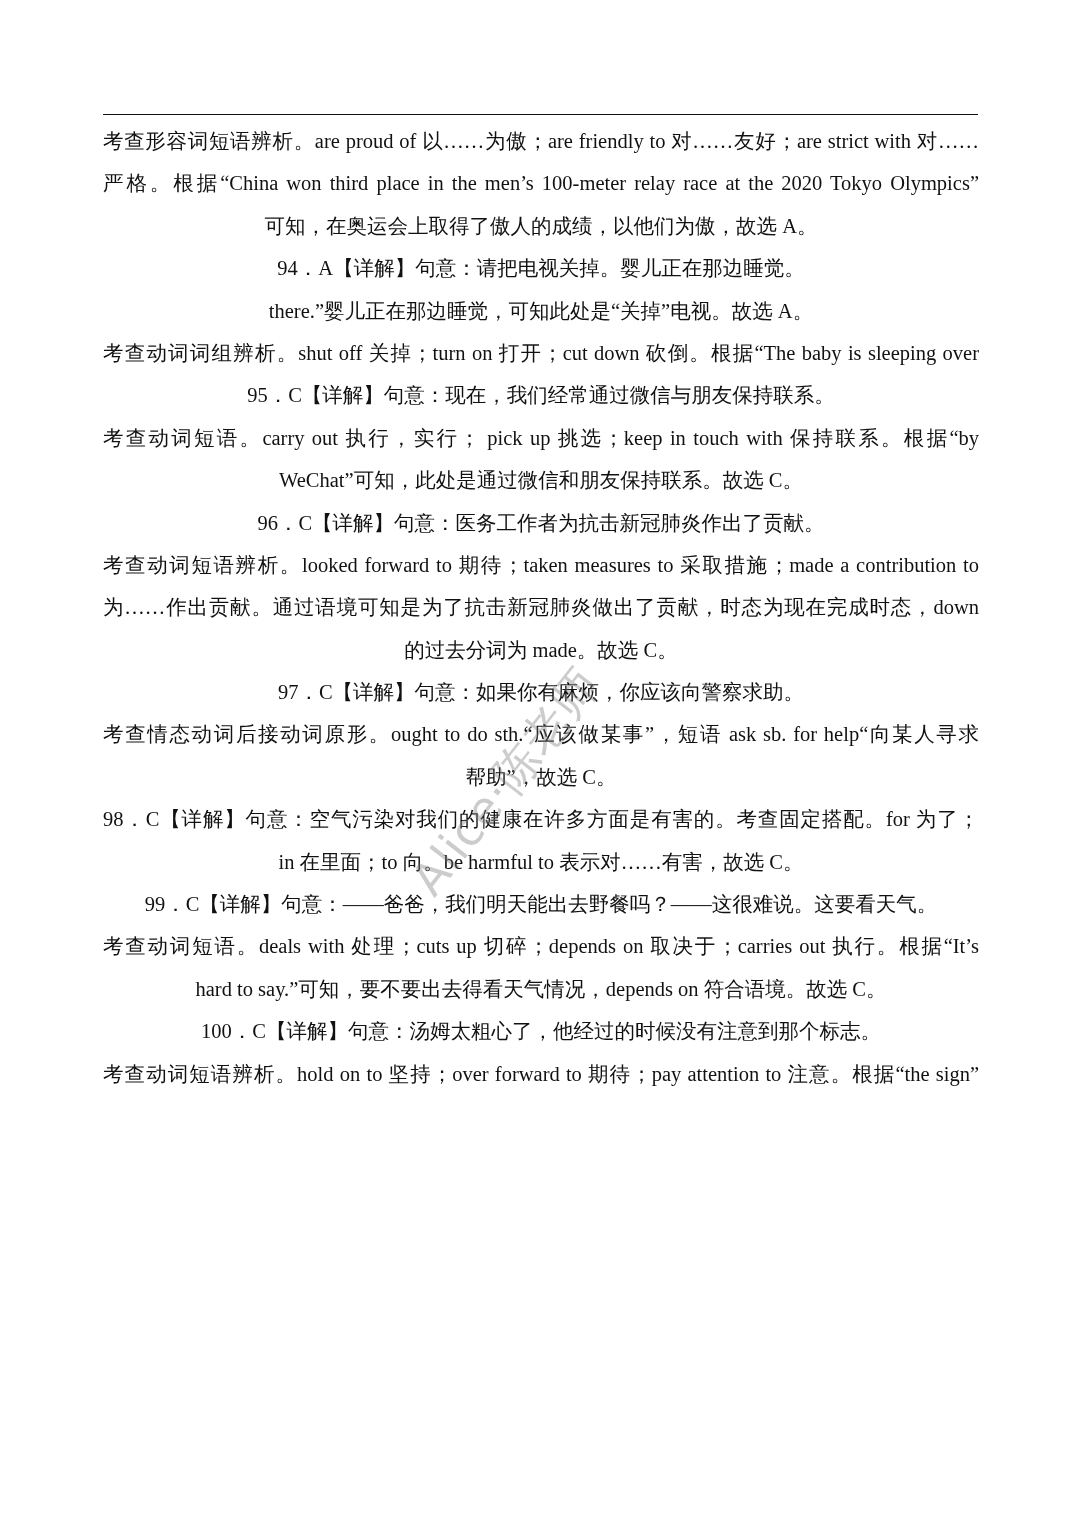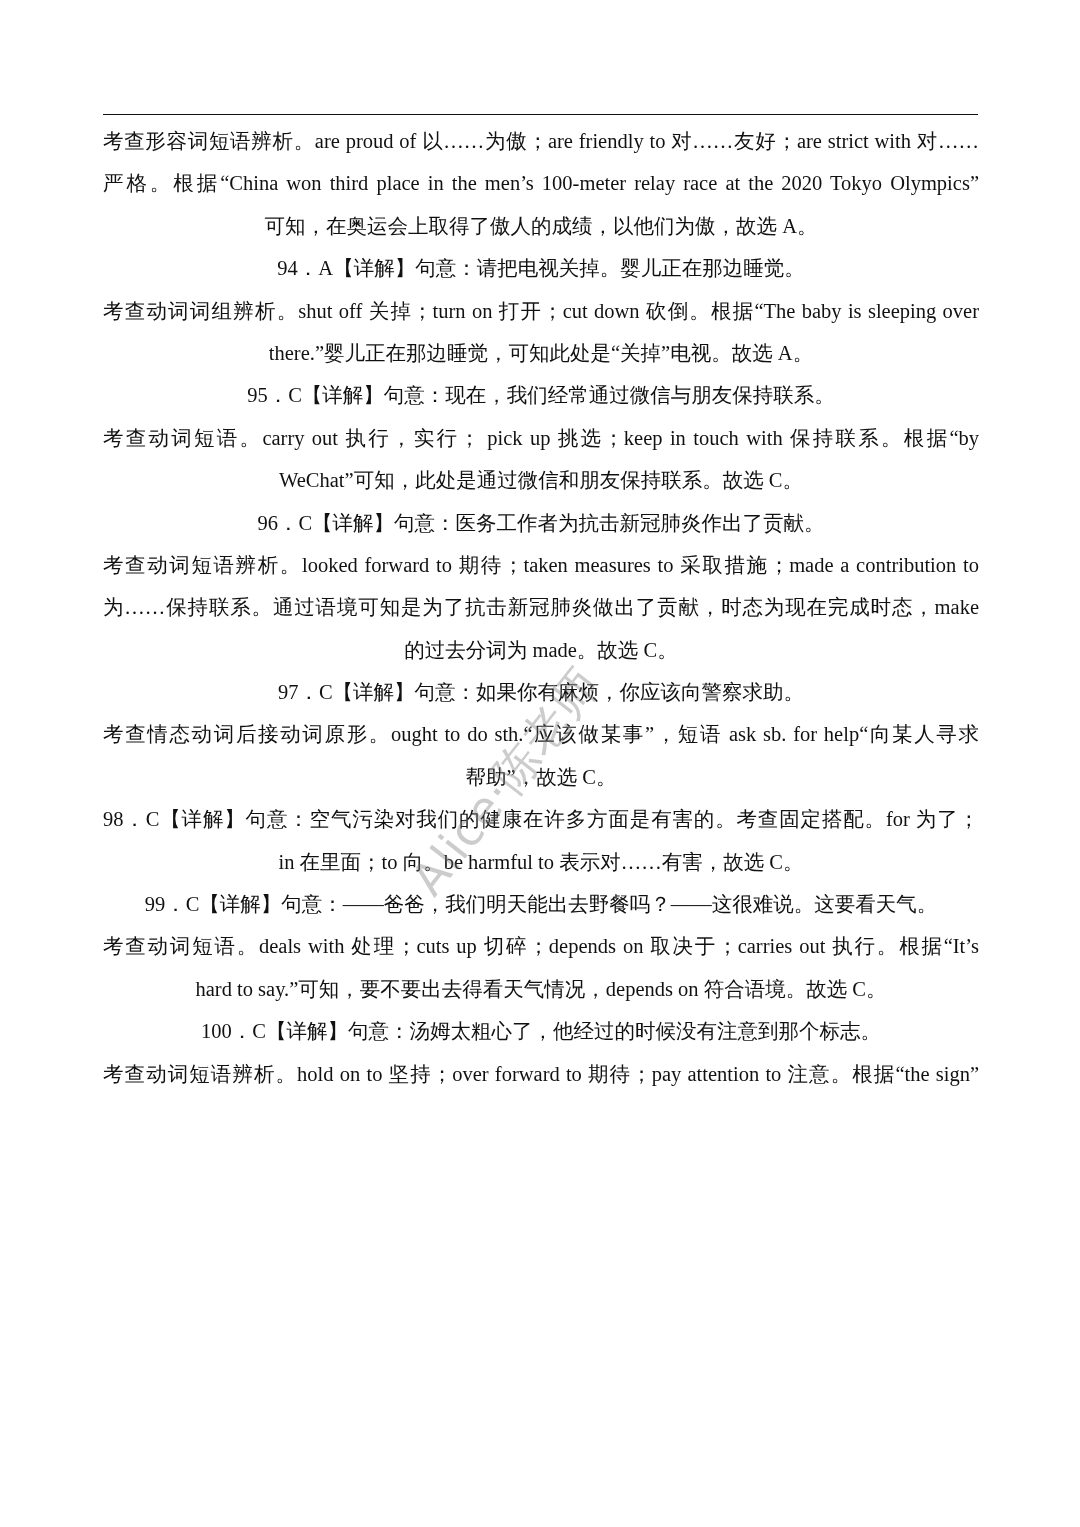--- a/index.html
+++ b/index.html
@@ -69,30 +69,30 @@
 
 <div class="page">
   <div class="header-rule"></div>
 
   <div class="content">
     <div class="line justify">考查形容词短语辨析。are proud of 以……为傲；are friendly to 对……友好；are strict with 对……</div>
     <div class="line justify">严格。根据“China won third place in the men’s 100-meter relay race at the 2020 Tokyo Olympics”</div>
     <div class="line">可知，在奥运会上取得了傲人的成绩，以他们为傲，故选 A。</div>
 
     <div class="line">94．A【详解】句意：请把电视关掉。婴儿正在那边睡觉。</div>
+    <div class="line">there.”婴儿正在那边睡觉，可知此处是“关掉”电视。故选 A。</div>
     <div class="line justify">考查动词词组辨析。shut off  关掉；turn on 打开；cut down 砍倒。根据“The baby is sleeping over</div>
-    <div class="line">there.”婴儿正在那边睡觉，可知此处是“关掉”电视。故选 A。</div>
 
     <div class="line">95．C【详解】句意：现在，我们经常通过微信与朋友保持联系。</div>
     <div class="line justify">考查动词短语。carry out 执行，实行；  pick up 挑选；keep in touch with 保持联系。根据“by</div>
     <div class="line">WeChat”可知，此处是通过微信和朋友保持联系。故选 C。</div>
 
     <div class="line">96．C【详解】句意：医务工作者为抗击新冠肺炎作出了贡献。</div>
     <div class="line justify">考查动词短语辨析。looked forward to 期待；taken measures to 采取措施；made a contribution to</div>
-    <div class="line justify">为……保持联系。通过语境可知是为了抗击新冠肺炎做出了贡献，时态为现在完成时态，make</div>
+    <div class="line justify">为……作出贡献。通过语境可知是为了抗击新冠肺炎做出了贡献，时态为现在完成时态，down</div>
     <div class="line">的过去分词为 made。故选 C。</div>
 
     <div class="line">97．C【详解】句意：如果你有麻烦，你应该向警察求助。</div>
     <div class="line justify">考查情态动词后接动词原形。ought to do sth.“应该做某事”，短语 ask sb. for help“向某人寻求</div>
     <div class="line">帮助”，故选 C。</div>
 
     <div class="line justify">98．C【详解】句意：空气污染对我们的健康在许多方面是有害的。考查固定搭配。for 为了；</div>
     <div class="line">in 在里面；to 向。be harmful to 表示对……有害，故选 C。</div>
 
     <div class="line">99．C【详解】句意：——爸爸，我们明天能出去野餐吗？——这很难说。这要看天气。</div>

